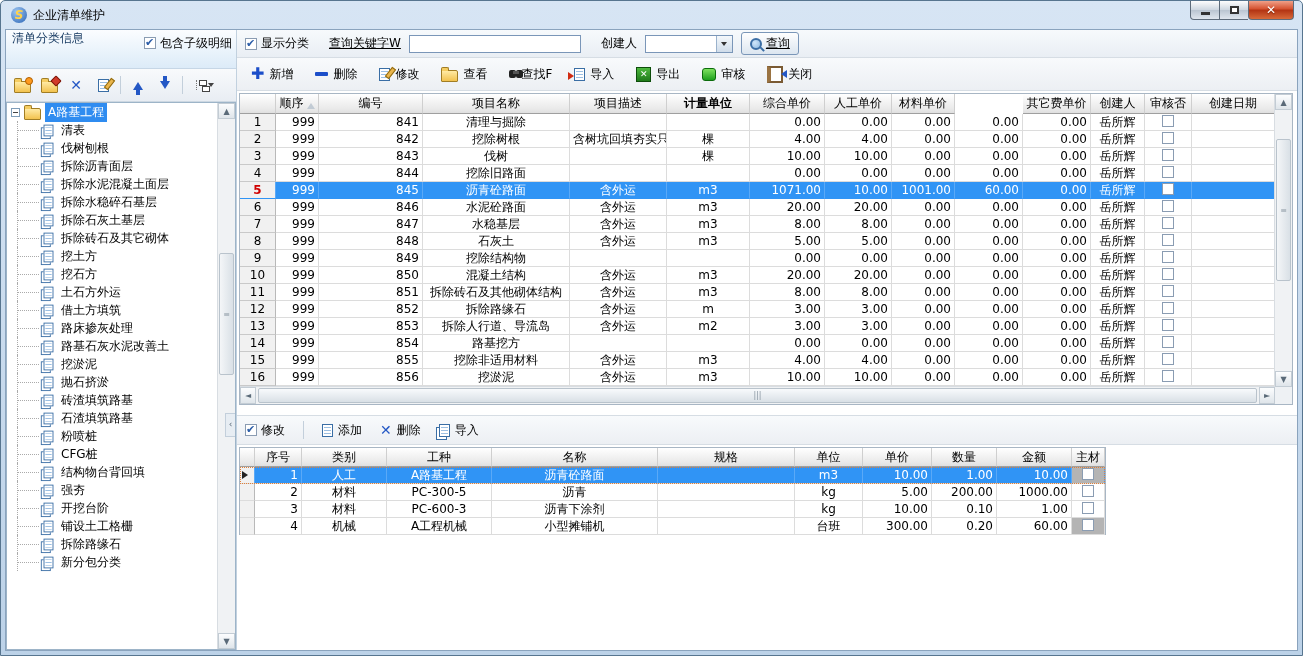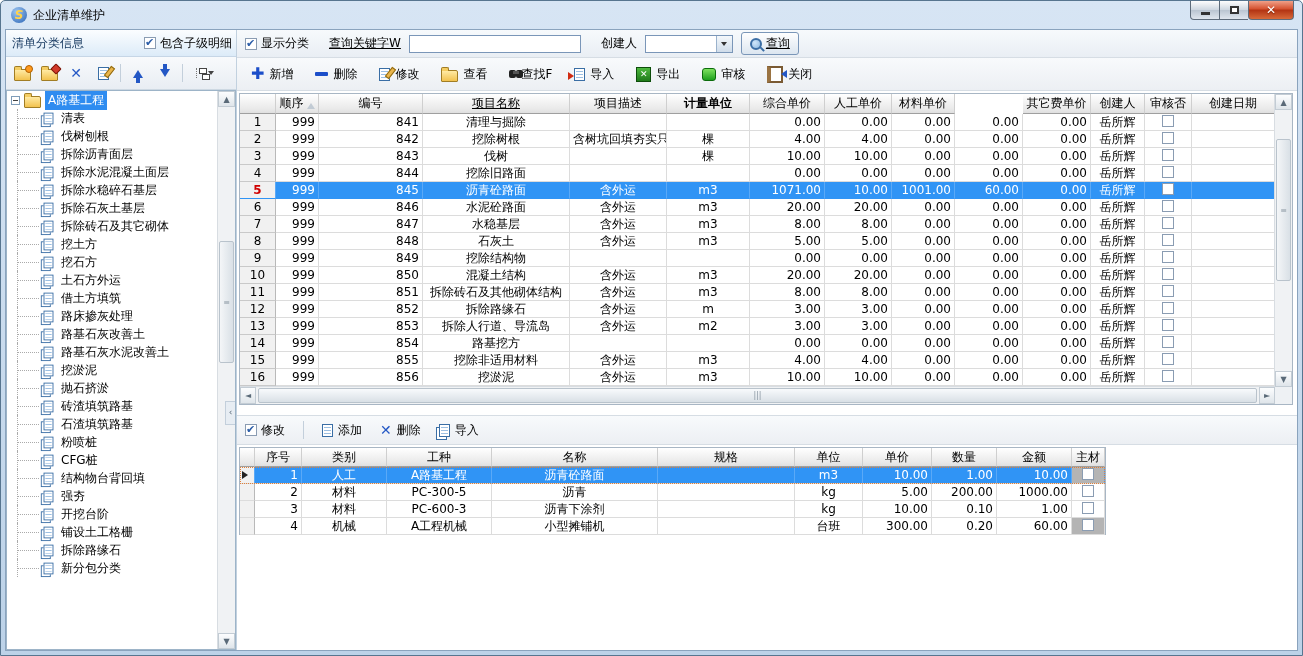--- a/index.html
+++ b/index.html
@@ -18,21 +18,21 @@
   .wbtn.max{width:28px;border-left:none;border-right:none;}
   .wbtn.close{width:46px;border-radius:0 0 4px 4px;background:linear-gradient(#f0a088,#d4502e 45%,#b23312 50%,#d86a3a);color:#fff;font-weight:bold;}
   .glyph-min{width:9px;height:3px;background:#333;margin-top:6px;}
   .glyph-max{width:9px;height:8px;border:2px solid #333;box-sizing:border-box;background:#fff;}
   .glyph-close{font-size:12px;text-shadow:0 1px 1px #7c2000;}
   
   .content{position:absolute;left:4px;right:4px;top:28px;bottom:4px;background:#eef2f7;
     border:1px solid #8aa3bd;box-sizing:border-box;display:flex;}
   
   .left{width:230px;display:flex;flex-direction:column;background:#f2f6fa;border-right:1px solid #c2d1df;}
-  .left-head{height:26px;display:flex;align-items:center;justify-content:space-between;padding:0 4px 0 6px;
+  .left-head{height:26px;display:flex;justify-content:space-between;padding:0 4px 12px 6px;
     background:linear-gradient(#fbfdff,#dcebf8);border-bottom:1px solid #c6d6e6;}
   .left-title{color:#14375f;}
   .chk-wrap{display:flex;align-items:center;gap:4px;}
   .cb{display:inline-block;width:12px;height:12px;background:#fff;border:1px solid #8a9cb2;box-sizing:border-box;
     position:relative;flex:none;}
   .cb.checked::after{content:"✔";position:absolute;left:0px;top:-2px;font-size:11px;color:#2b5da8;}
   .left-toolbar{height:32px;display:flex;align-items:center;gap:7px;padding:0 6px;
     background:linear-gradient(#f8fafc,#e8edf3);border-bottom:1px solid #cdd8e2;}
   .ltb-btn{display:flex;align-items:center;justify-content:center;width:20px;height:20px;}
   .sep-v{width:1px;height:18px;background:#c3cfdb;}
@@ -270,24 +270,20 @@
   <div class="tree-row child">
     <span class="page stacked" style="transform:scale(.9)"></span>
     <span class="tree-label">借土方填筑</span>
   </div>
 
   <div class="tree-row child">
     <span class="page stacked" style="transform:scale(.9)"></span>
     <span class="tree-label">路床掺灰处理</span>
   </div>
 
-  <div class="tree-row child">
-    <span class="page stacked" style="transform:scale(.9)"></span>
-    <span class="tree-label">路基石灰改善土</span>
-  </div>
 
   <div class="tree-row child">
     <span class="page stacked" style="transform:scale(.9)"></span>
     <span class="tree-label">路基石灰水泥改善土</span>
   </div>
 
   <div class="tree-row child">
     <span class="page stacked" style="transform:scale(.9)"></span>
     <span class="tree-label">挖淤泥</span>
   </div>
@@ -424,21 +420,21 @@
     <span class="tb-label">关闭</span>
   </span>
 </div>
 
       <div class="grid main-grid">
         <div class="ghead">
             <div class="tr tr-head" id="main-head">
               <div class="th" style="width: 36px;"></div>
               <div class="th" style="width: 43px;">顺序<span class="sort-up"></span></div>
               <div class="th" style="width: 104px;">编号</div>
-              <div class="th" style="width: 147px; text-decoration: underline;">项目名称</div>
+              <div class="th" style="width: 147px;">项目名称</div>
               <div class="th" style="width: 97px;">项目描述</div>
               <div class="th" style="width: 83px; font-weight: bold;">计量单位</div>
               <div class="th" style="width: 75px;">综合单价</div>
               <div class="th" style="width: 67px;">人工单价</div>
               <div class="th" style="width: 63px;">材料单价</div>
               <div class="th" style="width: 68px; margin-top: 28px;">机械单价</div>
               <div class="th" style="width: 68px;">其它费单价</div>
               <div class="th" style="width: 54px;">创建人</div>
               <div class="th" style="width: 47px;">审核否</div>
               <div class="th" style="width: 83px;">创建日期</div>

